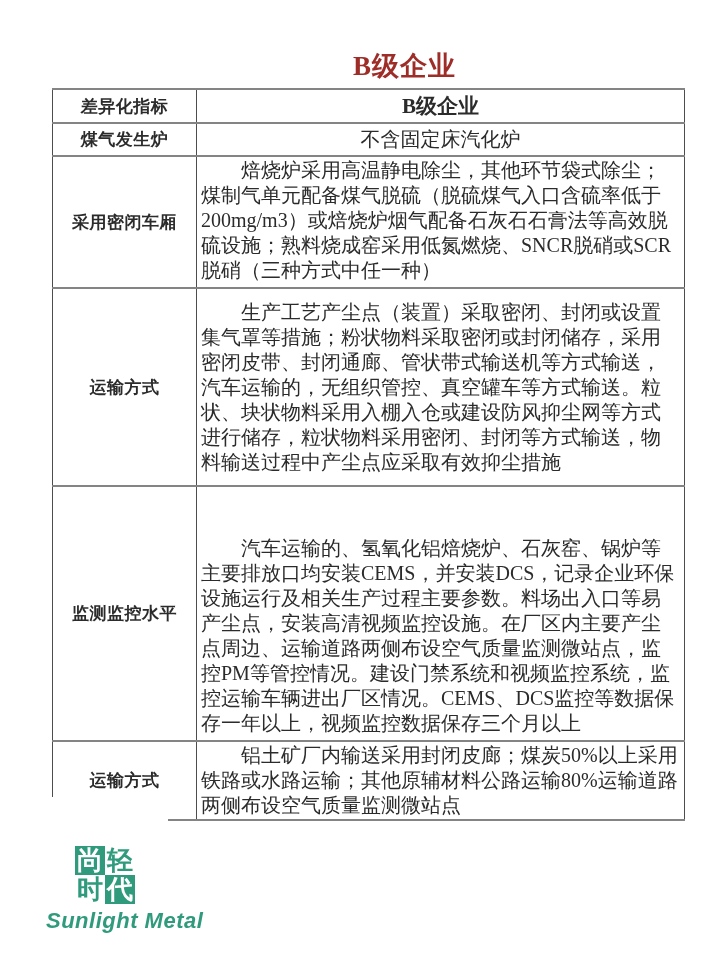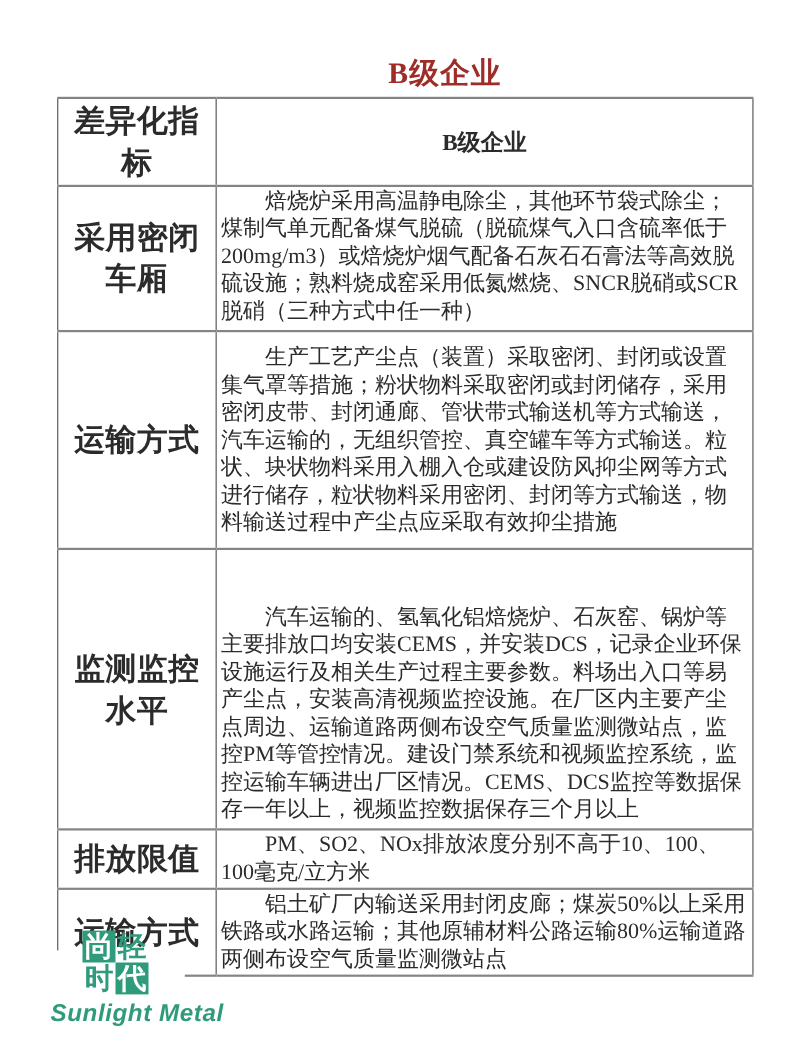--- a/index.html
+++ b/index.html
@@ -46,21 +46,21 @@
     border-right:1px solid var(--border-v);
     border-top:2px solid var(--border-h);
     border-bottom:2px solid var(--border-h);
     vertical-align:middle;
     overflow:hidden;
   }
   col.c-label{width:144px;}
   .lbl{
     text-align:center;
     font-weight:bold;
-    font-size:28px;
+    font-size:17px;
     letter-spacing:0.5px;
   }
   .val{
     font-size:20px;
     line-height:25px;
     padding:1px 4px 1px 4px;
     text-indent:2em;
     text-align:left;
   }
   .val.center{text-align:center;text-indent:0;}
@@ -120,40 +120,40 @@
           <col class="c-label">
           <col>
         </colgroup>
 
       <tbody>
           <tr style="height:34px;">
         <td class="lbl">差异化指标</td>
         <td class="val hdr">B级企业</td>
       </tr>
 
+      <tr style="height:33px;">
+        <td class="lbl">煤气发生炉</td>
+        <td class="val center">不含固定床汽化炉</td>
+      </tr>
 
       <tr style="height:130px;">
         <td class="lbl">采用密闭车厢</td>
         <td class="val v-bottom">焙烧炉采用高温静电除尘，其他环节袋式除尘；煤制气单元配备煤气脱硫（脱硫煤气入口含硫率低于200mg/m3）或焙烧炉烟气配备石灰石石膏法等高效脱硫设施；熟料烧成窑采用低氮燃烧、SNCR脱硝或SCR脱硝（三种方式中任一种）</td>
       </tr>
 
       <tr style="height:198px;">
         <td class="lbl">运输方式</td>
         <td class="val">生产工艺产尘点（装置）采取密闭、封闭或设置集气罩等措施；粉状物料采取密闭或封闭储存，采用密闭皮带、封闭通廊、管状带式输送机等方式输送，汽车运输的，无组织管控、真空罐车等方式输送。粒状、块状物料采用入棚入仓或建设防风抑尘网等方式进行储存，粒状物料采用密闭、封闭等方式输送，物料输送过程中产尘点应采取有效抑尘措施</td>
       </tr>
 
       <tr style="height:255px;">
         <td class="lbl">监测监控水平</td>
         <td class="val v-bottom">汽车运输的、氢氧化铝焙烧炉、石灰窑、锅炉等主要排放口均安装CEMS，并安装DCS，记录企业环保设施运行及相关生产过程主要参数。料场出入口等易产尘点，安装高清视频监控设施。在厂区内主要产尘点周边、运输道路两侧布设空气质量监测微站点，监控PM等管控情况。建设门禁系统和视频监控系统，监控运输车辆进出厂区情况。CEMS、DCS监控等数据保存一年以上，视频监控数据保存三个月以上</td>
       </tr>
 
-      <tr style="height:52px;">
-        <td class="lbl">排放限值</td>
-        <td class="val">PM、SO2、NOx排放浓度分别不高于10、100、100毫克/立方米</td>
-      </tr>
 
       <tr style="height:74px;">
         <td class="lbl">运输方式</td>
         <td class="val">铝土矿厂内输送采用封闭皮廊；煤炭50%以上采用铁路或水路运输；其他原辅材料公路运输80%运输道路两侧布设空气质量监测微站点</td>
       </tr>
     </tbody>
       </table>
 
     <div class="patch-bottom"></div>
     <div class="patch-left"></div>

